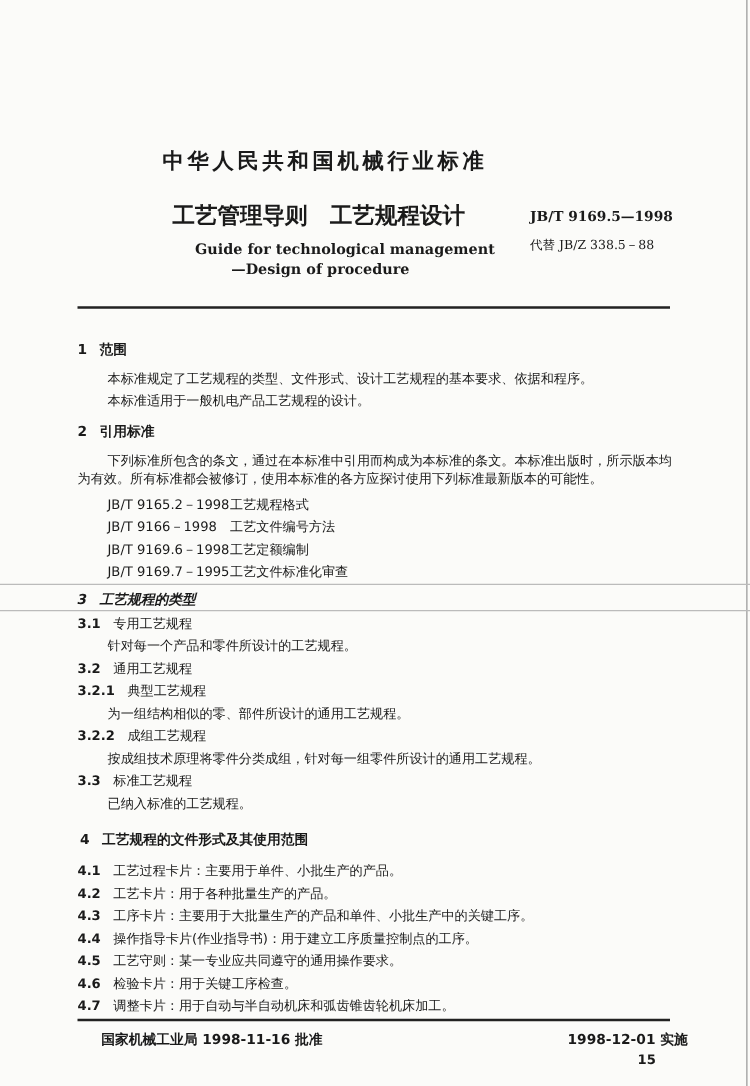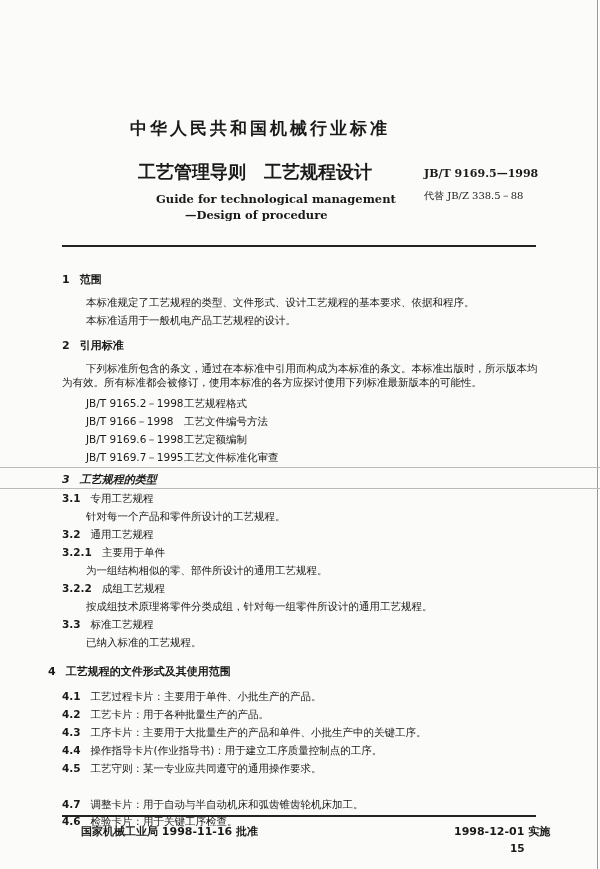--- a/index.html
+++ b/index.html
@@ -56,35 +56,35 @@
 <div class="faint-line" style="left:0;top:467px;width:600px;"></div>
 
 <div class="abs h" style="left:62px;top:472px;font-style:italic;">
   <span class="num">3</span><span>工艺规程的类型</span>
 </div>
 <div class="faint-line" style="left:0;top:488px;width:600px;"></div>
 
 <div class="abs p" style="left:62px;top:492px;"><span class="num">3.1</span><span>专用工艺规程</span></div>
 <div class="abs p" style="left:86px;top:510px;">针对每一个产品和零件所设计的工艺规程。</div>
 <div class="abs p" style="left:62px;top:528px;"><span class="num">3.2</span><span>通用工艺规程</span></div>
-<div class="abs p" style="left:62px;top:546px;"><span class="num">3.2.1</span><span>主要用于单件</span></div>
+<div class="abs p" style="left:62px;top:546px;"><span class="num">3.2.1</span><span>典型工艺规程</span></div>
 <div class="abs p" style="left:86px;top:564px;">为一组结构相似的零、部件所设计的通用工艺规程。</div>
 <div class="abs p" style="left:62px;top:582px;"><span class="num">3.2.2</span><span>成组工艺规程</span></div>
 <div class="abs p" style="left:86px;top:600px;">按成组技术原理将零件分类成组，针对每一组零件所设计的通用工艺规程。</div>
 <div class="abs p" style="left:62px;top:618px;"><span class="num">3.3</span><span>标准工艺规程</span></div>
 <div class="abs p" style="left:86px;top:636px;">已纳入标准的工艺规程。</div>
 
-<div class="abs h" style="left:48px;top:664px;">
+<div class="abs h" style="left:64px;top:664px;">
   <span class="num">4</span><span>工艺规程的文件形式及其使用范围</span>
 </div>
 <div class="abs p" style="left:62px;top:690px;"><span class="num">4.1</span><span>工艺过程卡片：主要用于单件、小批生产的产品。</span></div>
 <div class="abs p" style="left:62px;top:708px;"><span class="num">4.2</span><span>工艺卡片：用于各种批量生产的产品。</span></div>
 <div class="abs p" style="left:62px;top:726px;"><span class="num">4.3</span><span>工序卡片：主要用于大批量生产的产品和单件、小批生产中的关键工序。</span></div>
 <div class="abs p" style="left:62px;top:744px;"><span class="num">4.4</span><span>操作指导卡片(作业指导书)：用于建立工序质量控制点的工序。</span></div>
 <div class="abs p" style="left:62px;top:762px;"><span class="num">4.5</span><span>工艺守则：某一专业应共同遵守的通用操作要求。</span></div>
-<div class="abs p" style="left:62px;top:780px;margin-top:35px;"><span class="num">4.6</span><span>检验卡片：用于关键工序检查。</span></div>
+<div class="abs p" style="left:62px;top:780px;"><span class="num">4.6</span><span>检验卡片：用于关键工序检查。</span></div>
 <div class="abs p" style="left:62px;top:798px;"><span class="num">4.7</span><span>调整卡片：用于自动与半自动机床和弧齿锥齿轮机床加工。</span></div>
 
 <div class="rule" style="top:815px;"></div>
 
 <div class="abs h" style="left:62px;top:824px;font-weight:bold;margin-left:19px;">国家机械工业局 1998-11-16 批准</div>
 <div class="abs h" style="left:454px;top:824px;font-weight:bold;">1998-12-01 实施</div>
 <div class="abs p" style="left:510px;top:842px;font-weight:bold;">15</div>
 
 </body></html>

